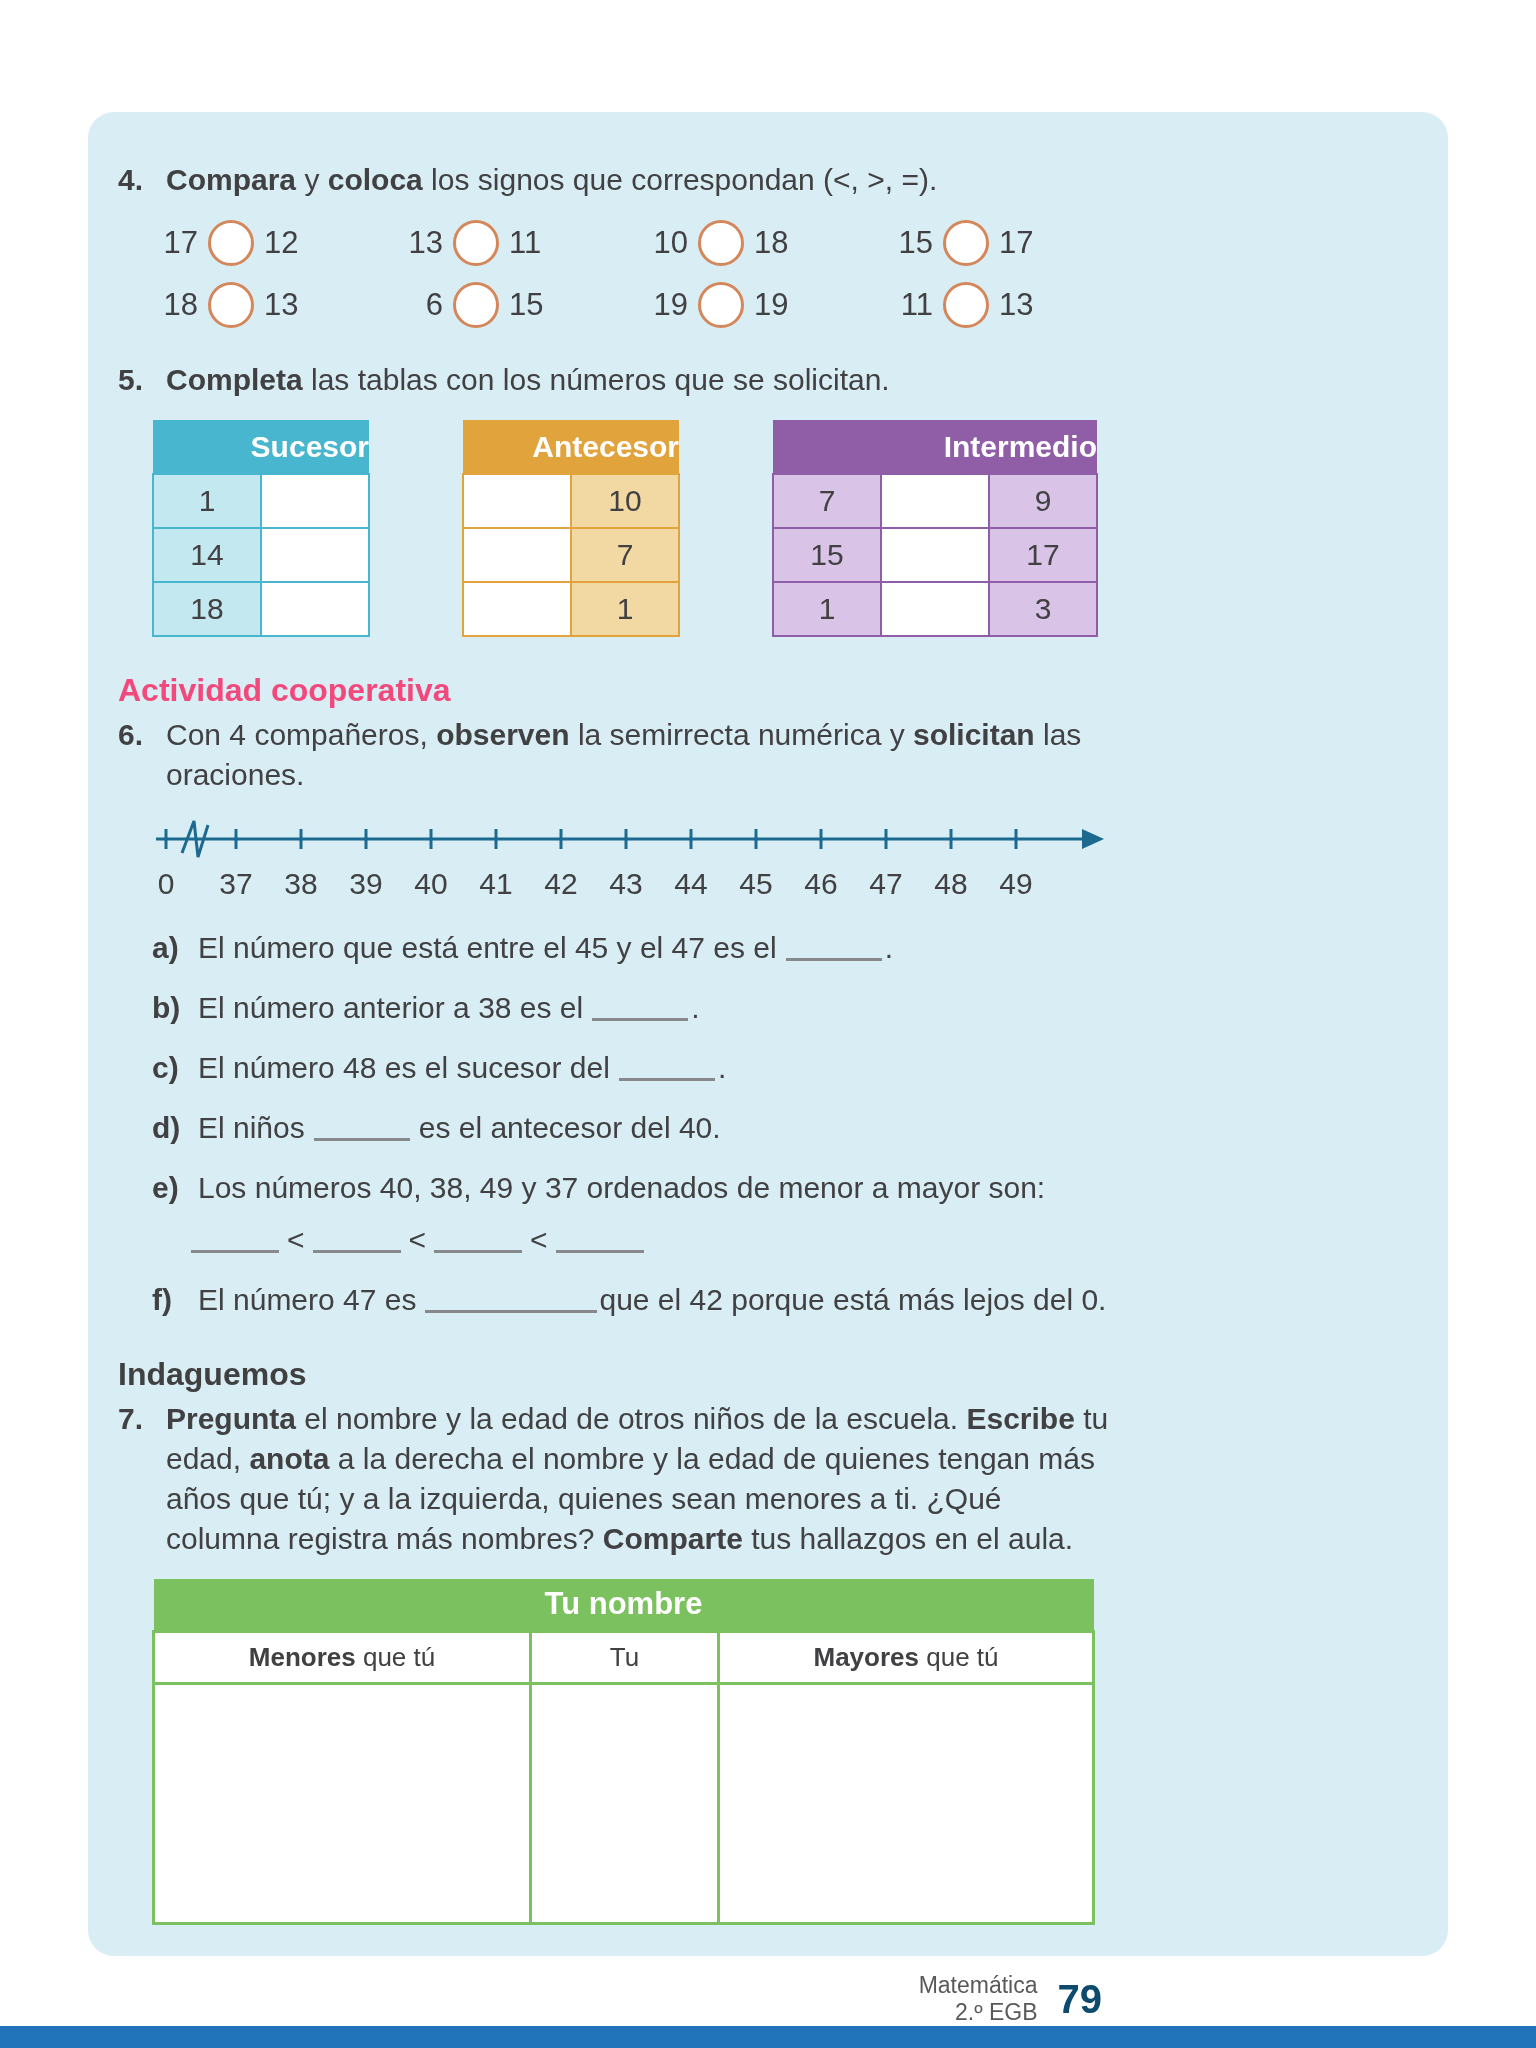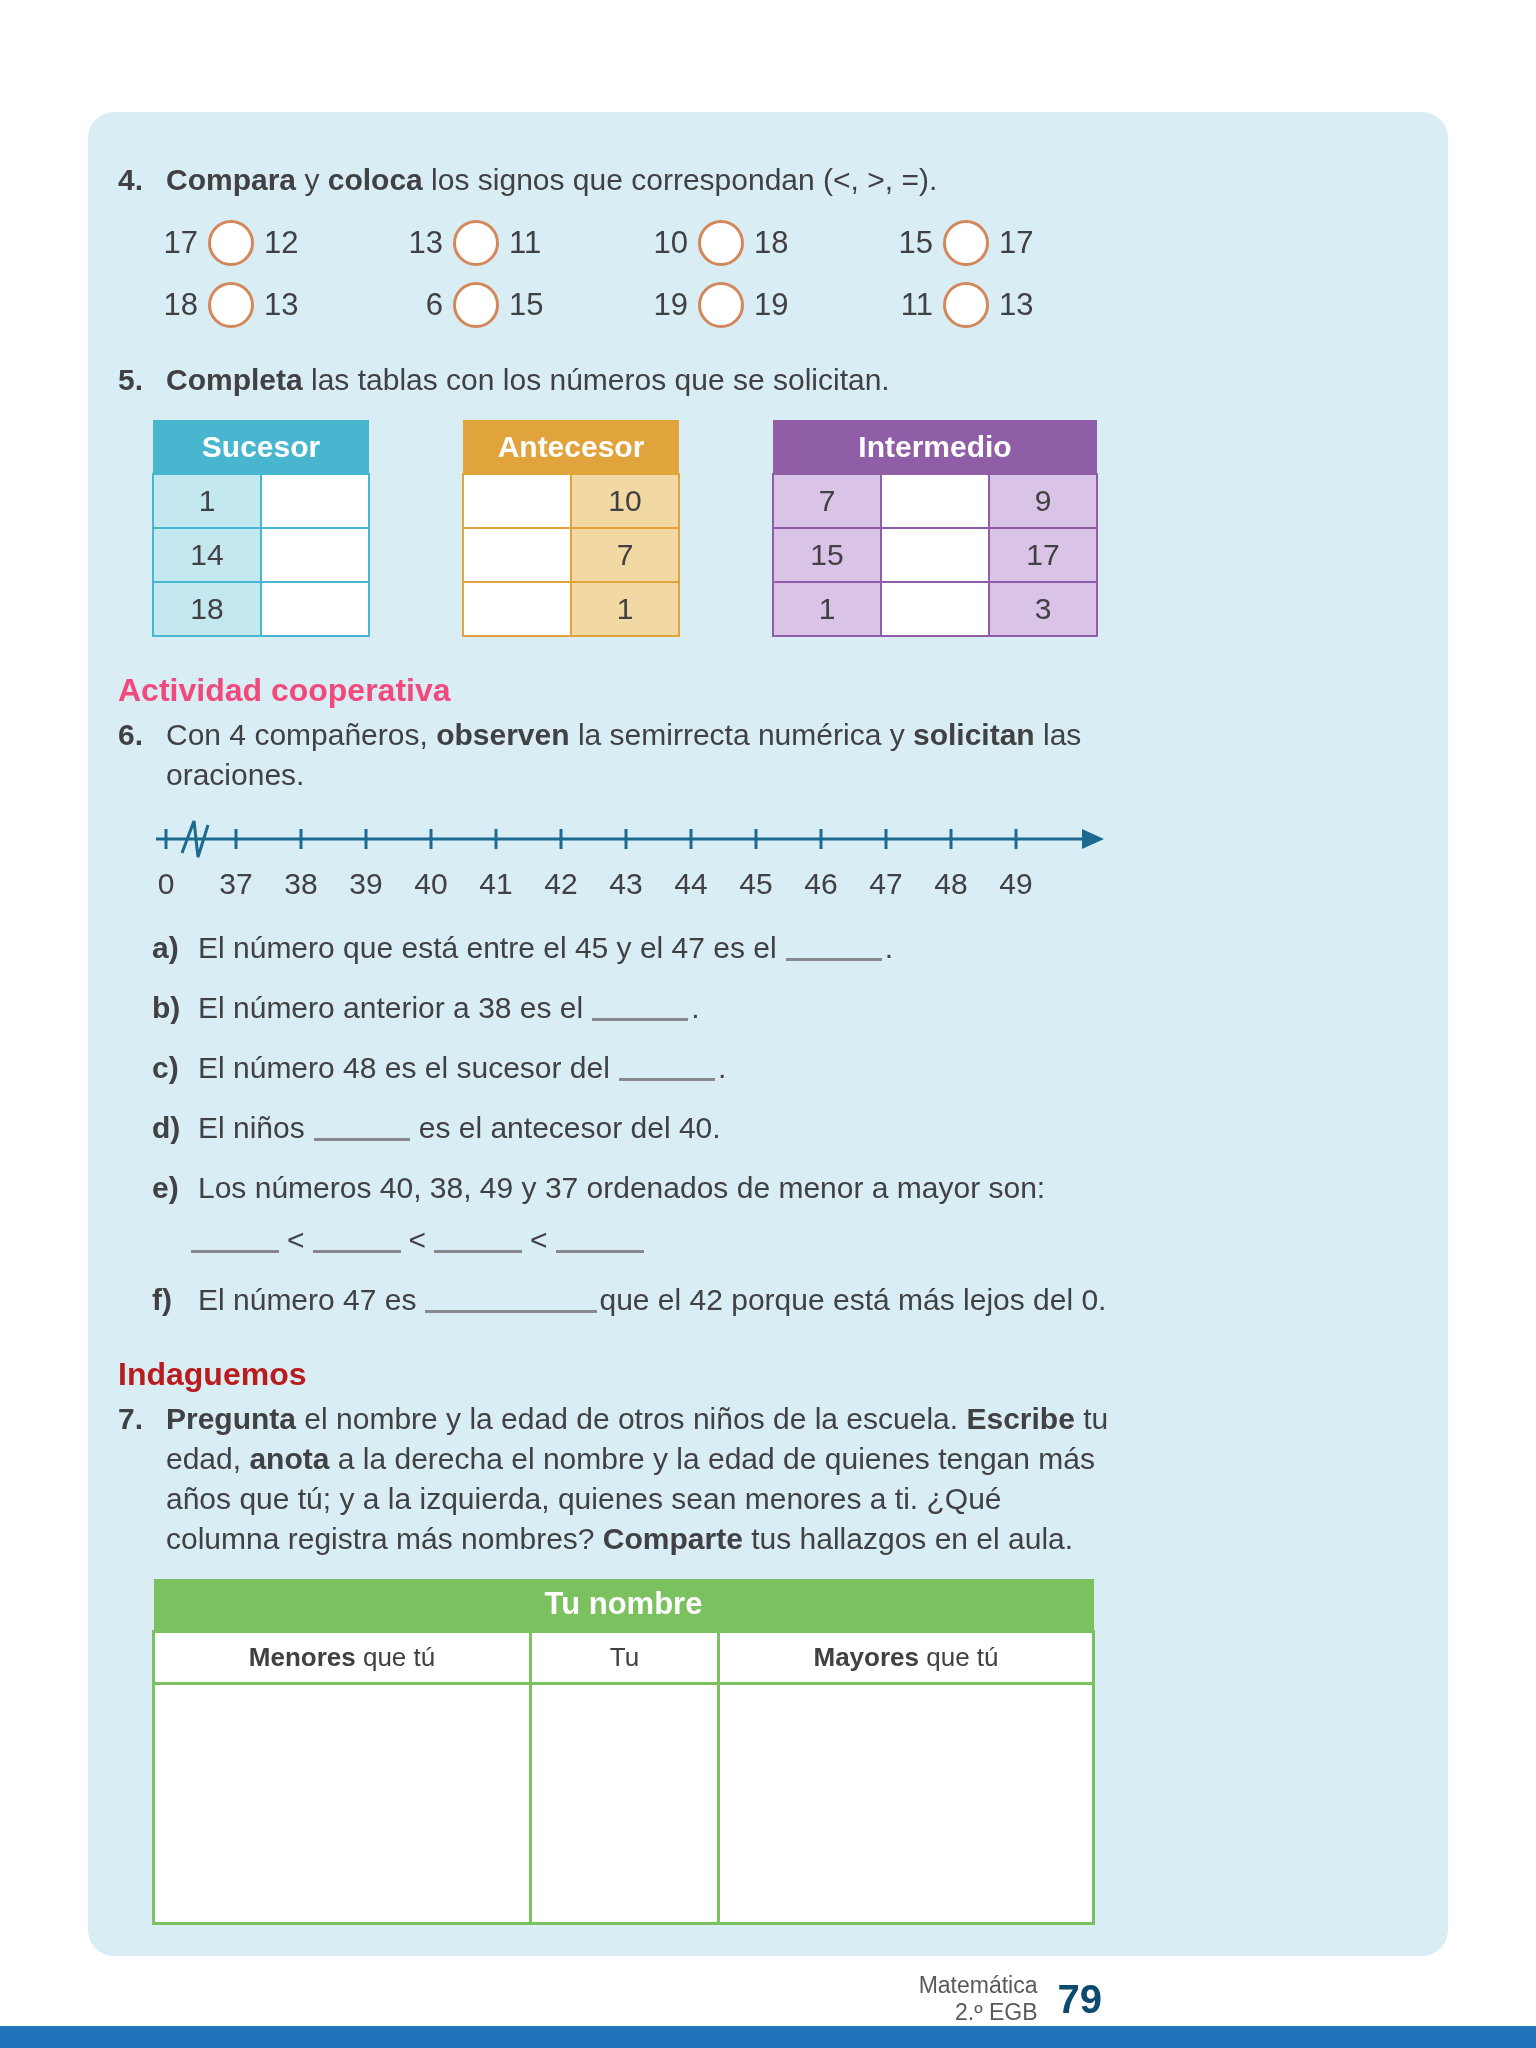--- a/index.html
+++ b/index.html
@@ -17,37 +17,37 @@
   .pairs-row.second { margin-top:8px; }
   .pair { width:245px; display:flex; align-items:center; font-size:31px; }
   .pair .ln { width:52px; text-align:right; flex:none; }
   .circle { flex:none; width:46px; height:46px; border-radius:50%;
             border:3px solid #d4875a; background:#ffffff; margin:0 10px; }
 
   .mt28 { margin-top:28px; }
 
   .tables-row { display:flex; margin:20px 0 0 34px; }
   table.ct { border-collapse:collapse; }
-  .ct th { height:54px; font-size:30px; color:#ffffff; text-align:center; font-weight:bold; }
+  .ct th { height:54px; font-size:30px; color:#ffffff; text-align:right; font-weight:bold; }
   .ct td { width:108px; height:54px; text-align:center; font-size:30px; background:#ffffff; }
   .suc { margin-right:92px; }
   .suc th { background:#48b6ce; }
   .suc td { border:2px solid #48b6ce; }
   .suc td.f { background:#c3e8f0; }
   .ant { margin-right:92px; }
   .ant th { background:#e1a33b; }
   .ant td { border:2px solid #e1a33b; }
   .ant td.f { background:#f2d8a2; }
   .inter th { background:#8f5ea7; }
   .inter td { border:2px solid #8f5ea7; }
   .inter td.f { background:#d9c3e6; }
 
   .sec-head { font-size:32px; font-weight:bold; margin-top:32px; line-height:42px; }
   .sec-head.pink { color:#f2497c; }
-  .sec-head.orange { color:#b91c1c; }
+  .sec-head.orange { color:#404040; }
 
   .ex6-head { margin-top:4px; }
   .ex6-text { width:1010px; }
 
   .numberline { position:relative; margin:22px 0 0 34px; width:960px; height:92px; }
   .nl-label { position:absolute; top:50px; transform:translateX(-50%); font-size:30px; color:#414042; }
 
   .q { display:flex; margin:18px 0 0 34px; font-size:30px; line-height:42px; }
   .q:first-of-type { margin-top:22px; }
   .q-letter { font-weight:bold; flex:none; width:46px; }

